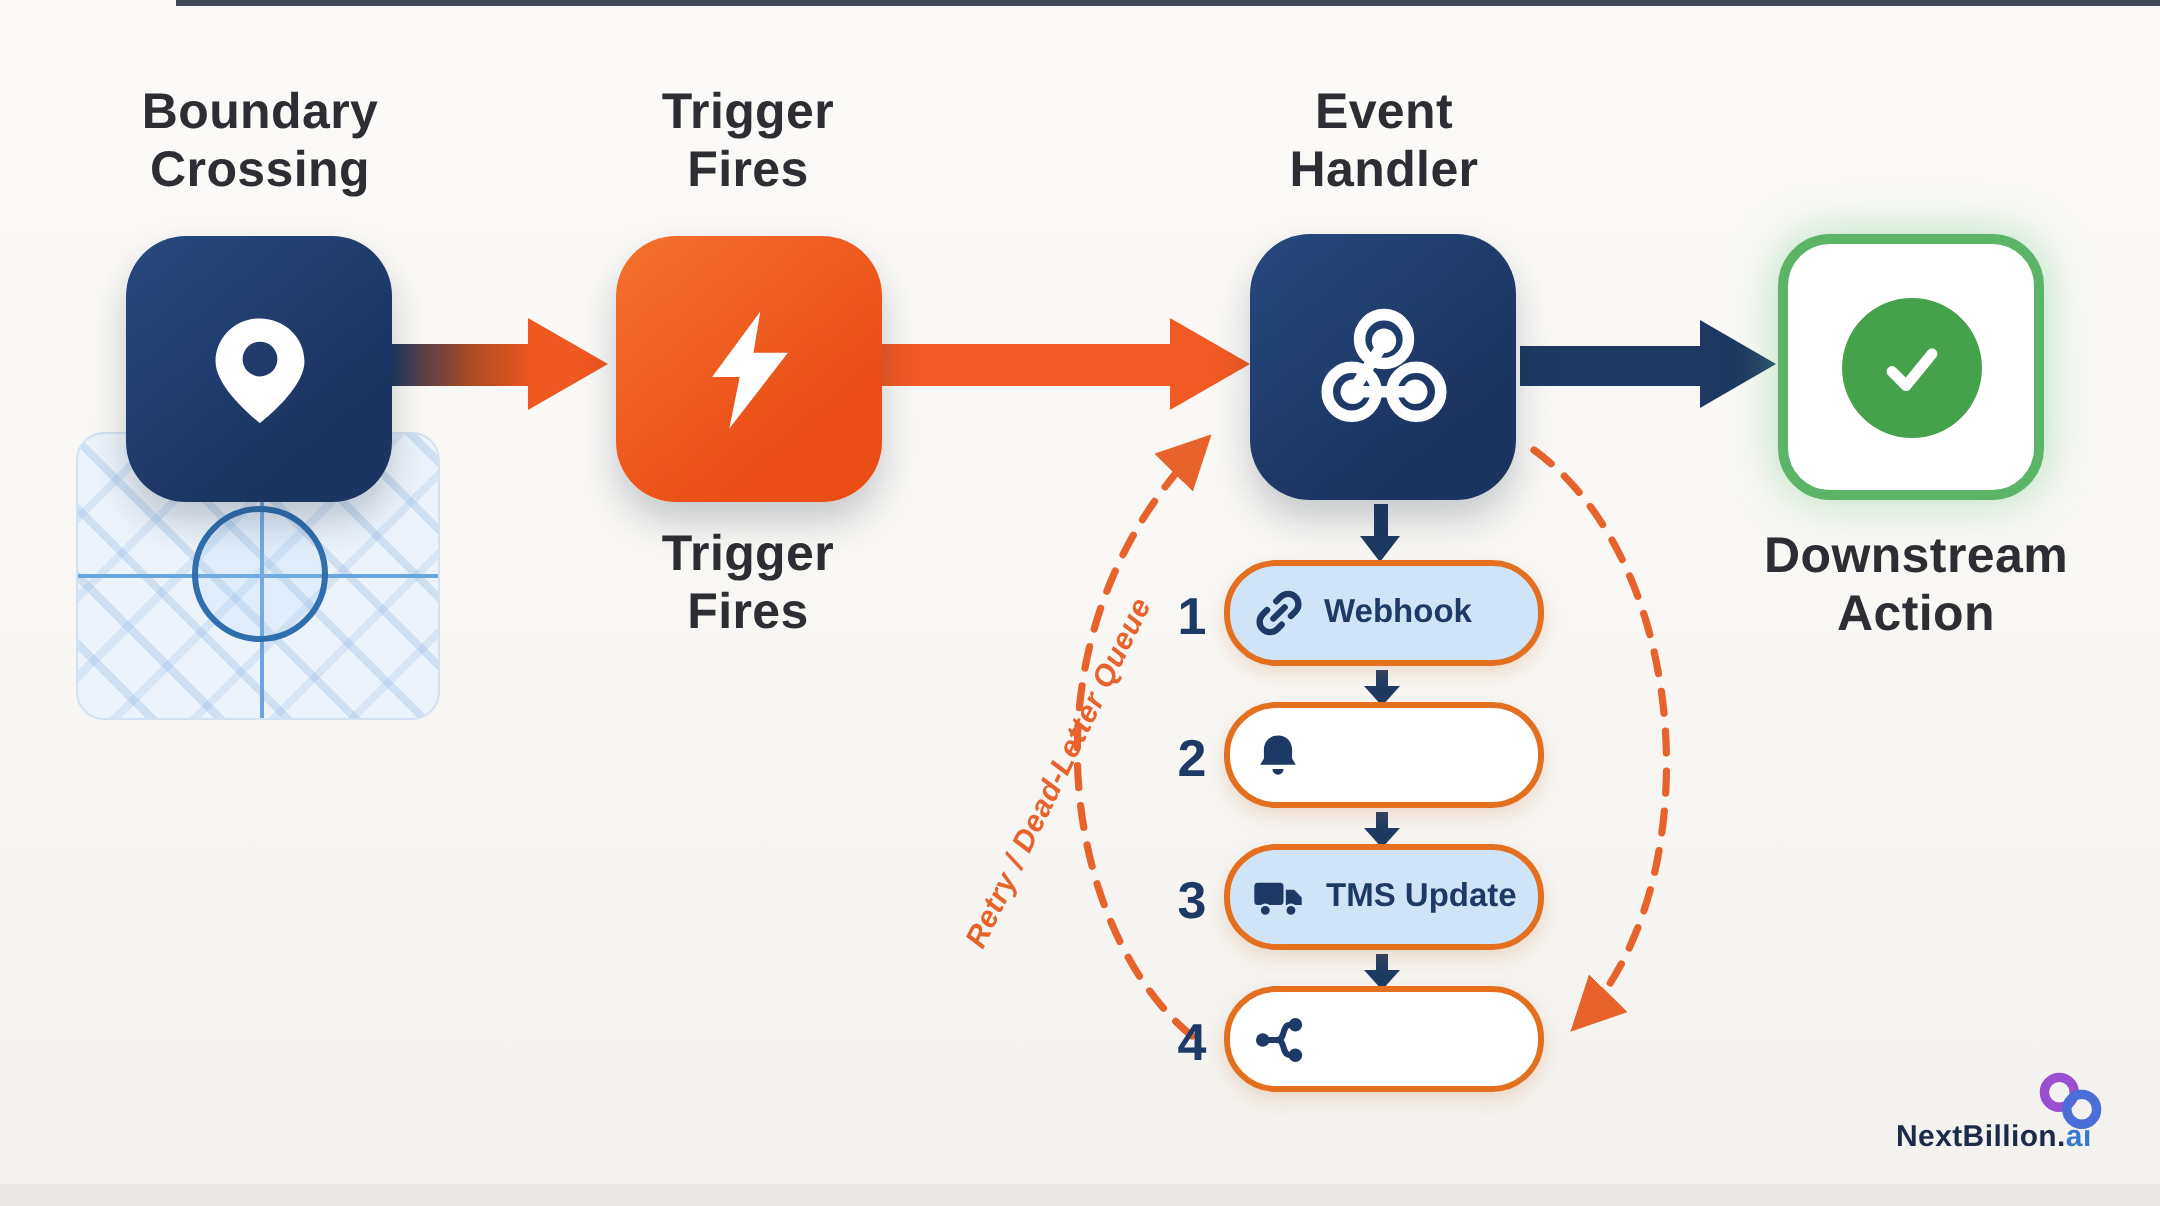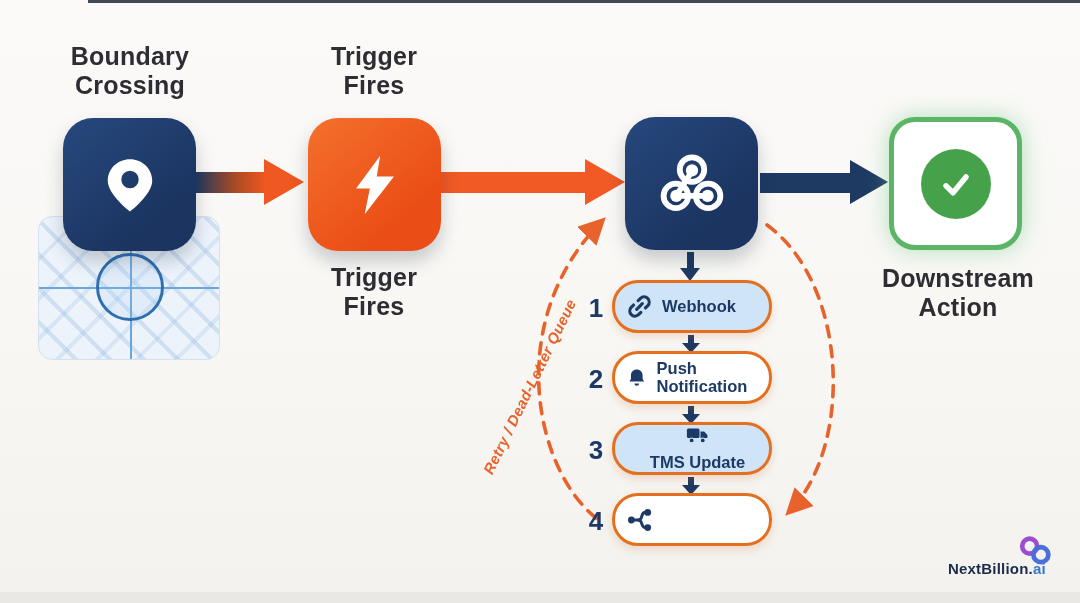--- a/index.html
+++ b/index.html
@@ -76,20 +76,21 @@
                 background:#20293a;opacity:.85;z-index:5;}
 </style>
 </head>
 <body>
 
 <div id="canvas">
   <div id="top-artifact"></div>
 
   <div class="t" style="left:38px;top:42px;width:184px;">Boundary Crossing</div>
   <div class="t" style="left:324px;top:42px;width:100px;">Trigger Fires</div>
+  <div class="t" style="left:632px;top:42px;width:120px;">Event Handler</div>
 
   <div id="map">
     <div class="ch-h"></div>
     <div class="ch-v"></div>
     <div class="circ"></div>
   </div>
 
   <svg id="curves" viewBox="0 0 1080 603">
     <defs>
       <marker id="oarrow" viewBox="0 0 10 10" refX="8" refY="5" markerWidth="7.5" markerHeight="7.5" orient="auto">
@@ -169,28 +170,27 @@
 
   <div class="vstem" style="left:688px;top:335px;width:6px;height:8px;"></div>
   <div class="vhead" style="left:682px;top:343px;border-left-width:9px;border-right-width:9px;border-top-width:10px;"></div>
 
   <div class="num" style="top:364px;">2</div>
   <div class="item fill-white" style="top:351px;">
     <svg width="26" height="26" viewBox="0 0 24 24">
       <path fill="#1d3a66" d="M12 2.5 C8.2 2.5 5.5 5.3 5.5 9 v4.2 L3.8 16 h16.4 L18.5 13.2 V9 C18.5 5.3 15.8 2.5 12 2.5 Z"></path>
       <path fill="#1d3a66" d="M9.4 18 a2.6 2.6 0 0 0 5.2 0 Z"></path>
     </svg>
-    <span class="lbl">Push Notification</span>
   </div>
 
   <div class="vstem" style="left:688px;top:406px;width:6px;height:8px;"></div>
   <div class="vhead" style="left:682px;top:414px;border-left-width:9px;border-right-width:9px;border-top-width:10px;"></div>
 
   <div class="num" style="top:435px;">3</div>
-  <div class="item fill-blue" style="top:422px;flex-direction:column;">
+  <div class="item fill-blue" style="top:422px;">
     <svg width="28" height="24" viewBox="0 0 24 20">
       <rect x="1" y="3.5" width="12.5" height="9.5" rx="1.5" fill="#1d3a66"></rect>
       <path d="M14.5 6.5 h3.6 L21.3 9.8 V13 h-6.8 Z" fill="#1d3a66"></path>
       <circle cx="5.7" cy="15.3" r="2.4" fill="#1d3a66" stroke="#cfe4f7" stroke-width="1"></circle>
       <circle cx="16.7" cy="15.3" r="2.4" fill="#1d3a66" stroke="#cfe4f7" stroke-width="1"></circle>
     </svg>
     <span class="lbl">TMS Update</span>
   </div>
 
   <div class="vstem" style="left:688px;top:477px;width:6px;height:8px;"></div>

